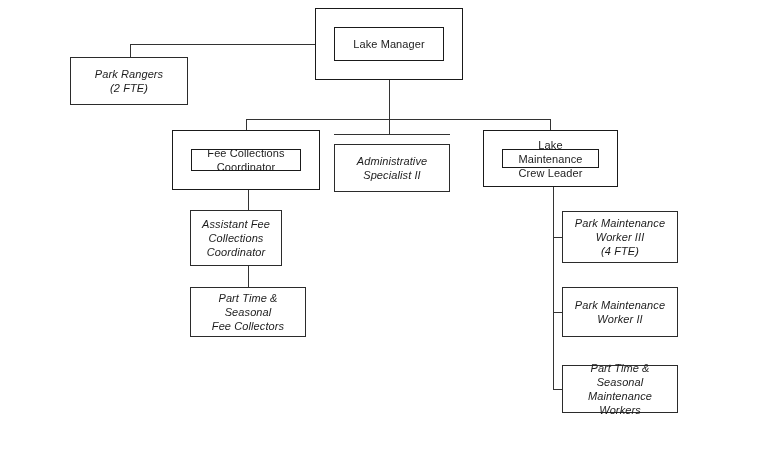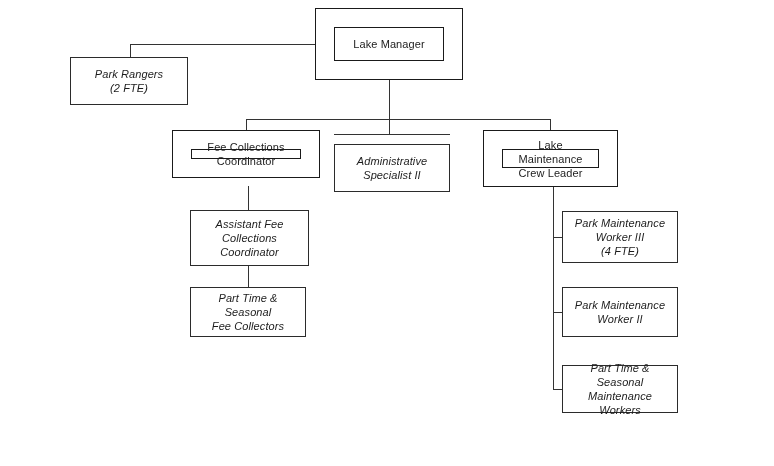--- a/index.html
+++ b/index.html
@@ -101,40 +101,40 @@
     <div class="inner">
       <span class="label">Lake Manager</span>
     </div>
   </div>
 
   <div class="node single" style="left:70px; top:57px; width:118px; height:48px;">
     <span class="label">Park Rangers
 (2 FTE)</span>
   </div>
 
-  <div class="node double" style="left:172px; top:130px; width:148px; height:48px;text-align:center;">
+  <div class="node double" style="left:172px; top:130px; width:148px; height:60px;text-align:center;">
     <div class="inner">
       <span class="label">Fee Collections
 Coordinator</span>
     </div>
   </div>
 
   <div class="node single" style="left:334px; top:134px; width:116px; height:48px;margin-top:10px;">
     <span class="label">Administrative
 Specialist II</span>
   </div>
 
   <div class="node double" style="left:483px; top:130px; width:135px; height:57px;">
     <div class="inner">
       <span class="label">Lake Maintenance
 Crew Leader</span>
     </div>
   </div>
 
-  <div class="node single" style="left:190px; top:210px; width:119px; height:56px;">
+  <div class="node single" style="left:190px; top:210px; width:92px; height:56px;">
     <span class="label">Assistant Fee
 Collections Coordinator</span>
   </div>
 
   <div class="node single" style="left:190px; top:287px; width:116px; height:50px;">
     <span class="label">Part Time &amp; Seasonal
 Fee Collectors</span>
   </div>
 
   <div class="node single" style="left:562px; top:211px; width:116px; height:52px;">

